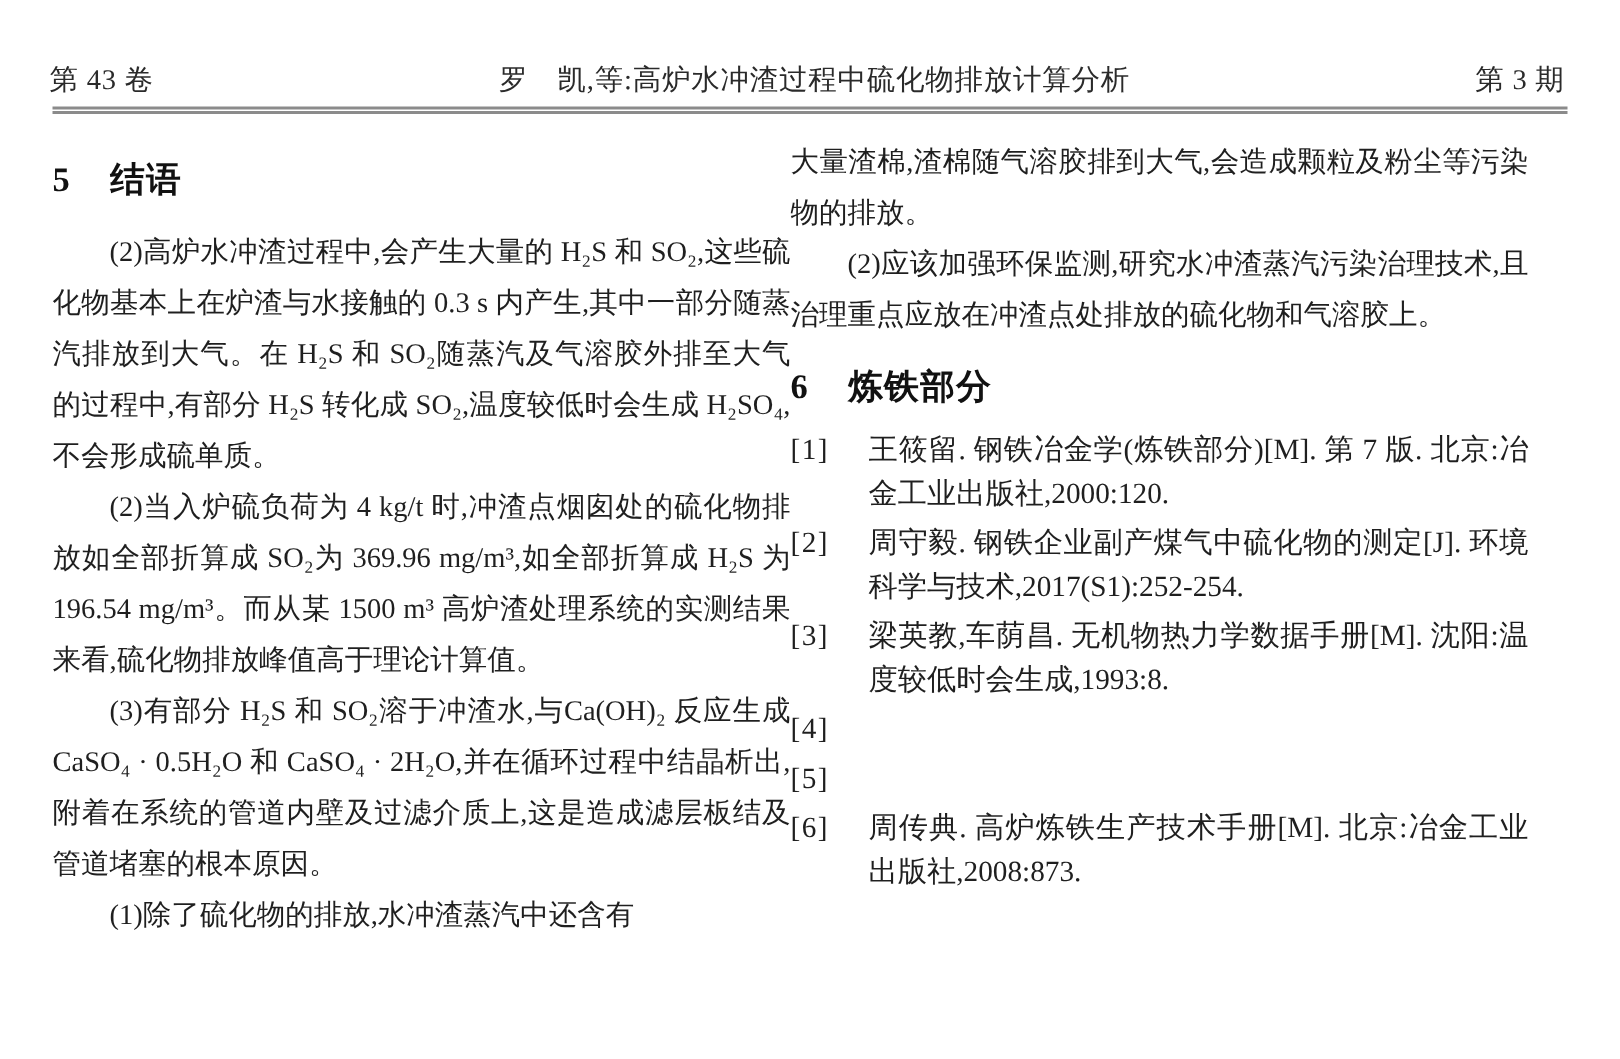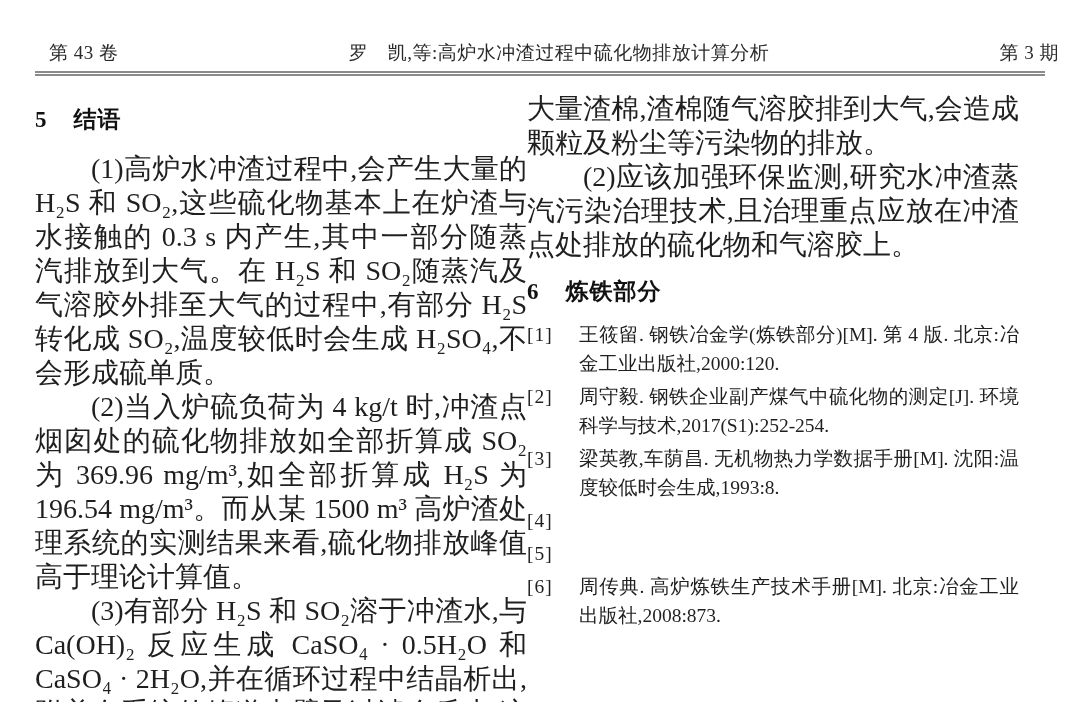--- a/index.html
+++ b/index.html
@@ -10,21 +10,21 @@
     width: 1080px;
     height: 706px;
     background: #ffffff;
     color: #1f1f1f;
     overflow: hidden;
   }
   
   .running-head {
     position: absolute;
     top: 40px;
-    left: 49px;
+    left: 33px;
     width: 1010px;
     display: flex;
     justify-content: flex-start;
     align-items: baseline;
     font-size: 19px;
     letter-spacing: 0.5px;
     color: #2a2a2a;
   }
   .running-head .center { text-align: center; flex: 1; }
   .running-head .left, .running-head .right { white-space: nowrap; }
@@ -53,21 +53,21 @@
     font-weight: bold;
     font-size: 23px;
     color: #111;
     margin: 12px 0 17px 0;
     letter-spacing: 1px;
   }
   .sec-head .sec-num { margin-right: 26px; }
   .col-right .sec-head { margin: 14px 0 13px 0; }
   
   .para {
-    font-size: 28px;
+    font-size: 19px;
     line-height: 34px;
     text-align: justify;
     text-justify: inter-ideograph;
     color: #1f1f1f;
   }
   .para.indent { text-indent: 2em; }
   
   .ref-list { margin-top: 2px; }
   .ref-item {
     display: flex;
@@ -98,38 +98,38 @@
     <span class="right">第 3 期</span>
   </div>
   <div class="head-rule"></div>
 
   <div class="columns">
 
     <div class="col col-left">
       <div class="sec-head">
         <span class="sec-num">5</span><span>结语</span>
       </div>
-      <p class="para indent">(1)高炉水冲渣过程中,会产生大量的 H₂S 和 SO₂,这些硫化物基本上在炉渣与水接触的 0.3 s 内产生,其中一部分随蒸汽排放到大气。在 H₂S 和 SO₂随蒸汽及气溶胶外排至大气的过程中,有部分 H₂S 转化成 SO₂,温度较低时会生成 H₂SO₄,不会形成硫单质。</p>
+      <p class="para indent">(2)高炉水冲渣过程中,会产生大量的 H₂S 和 SO₂,这些硫化物基本上在炉渣与水接触的 0.3 s 内产生,其中一部分随蒸汽排放到大气。在 H₂S 和 SO₂随蒸汽及气溶胶外排至大气的过程中,有部分 H₂S 转化成 SO₂,温度较低时会生成 H₂SO₄,不会形成硫单质。</p>
       <p class="para indent">(2)当入炉硫负荷为 4 kg/t 时,冲渣点烟囱处的硫化物排放如全部折算成 SO₂为 369.96 mg/m³,如全部折算成 H₂S 为 196.54 mg/m³。而从某 1500 m³ 高炉渣处理系统的实测结果来看,硫化物排放峰值高于理论计算值。</p>
       <p class="para indent">(3)有部分 H₂S 和 SO₂溶于冲渣水,与Ca(OH)₂ 反应生成 CaSO₄ · 0.5H₂O 和 CaSO₄ · 2H₂O,并在循环过程中结晶析出,附着在系统的管道内壁及过滤介质上,这是造成滤层板结及管道堵塞的根本原因。</p>
       <p class="para indent">(1)除了硫化物的排放,水冲渣蒸汽中还含有</p>
     </div>
 
     <div class="col col-right">
       <p class="para">大量渣棉,渣棉随气溶胶排到大气,会造成颗粒及粉尘等污染物的排放。</p>
       <p class="para indent">(2)应该加强环保监测,研究水冲渣蒸汽污染治理技术,且治理重点应放在冲渣点处排放的硫化物和气溶胶上。</p>
 
       <div class="sec-head">
         <span class="sec-num">6</span><span>炼铁部分</span>
       </div>
 
       <div class="ref-list">
         <div class="ref-item">
           <span class="ref-label">[1]</span>
-          <span class="ref-text">王筱留. 钢铁冶金学(炼铁部分)[M]. 第 4 版. 北京:冶金工业出版社,2000:120.</span>
+          <span class="ref-text">王筱留. 钢铁冶金学(炼铁部分)[M]. 第 7 版. 北京:冶金工业出版社,2000:120.</span>
         </div>
         <div class="ref-item">
           <span class="ref-label">[2]</span>
           <span class="ref-text">周守毅. 钢铁企业副产煤气中硫化物的测定[J]. 环境科学与技术,2017(S1):252-254.</span>
         </div>
         <div class="ref-item">
           <span class="ref-label">[3]</span>
           <span class="ref-text">梁英教,车荫昌. 无机物热力学数据手册[M]. 沈阳:温度较低时会生成,1993:8.</span>
         </div>
         <div class="ref-item">

